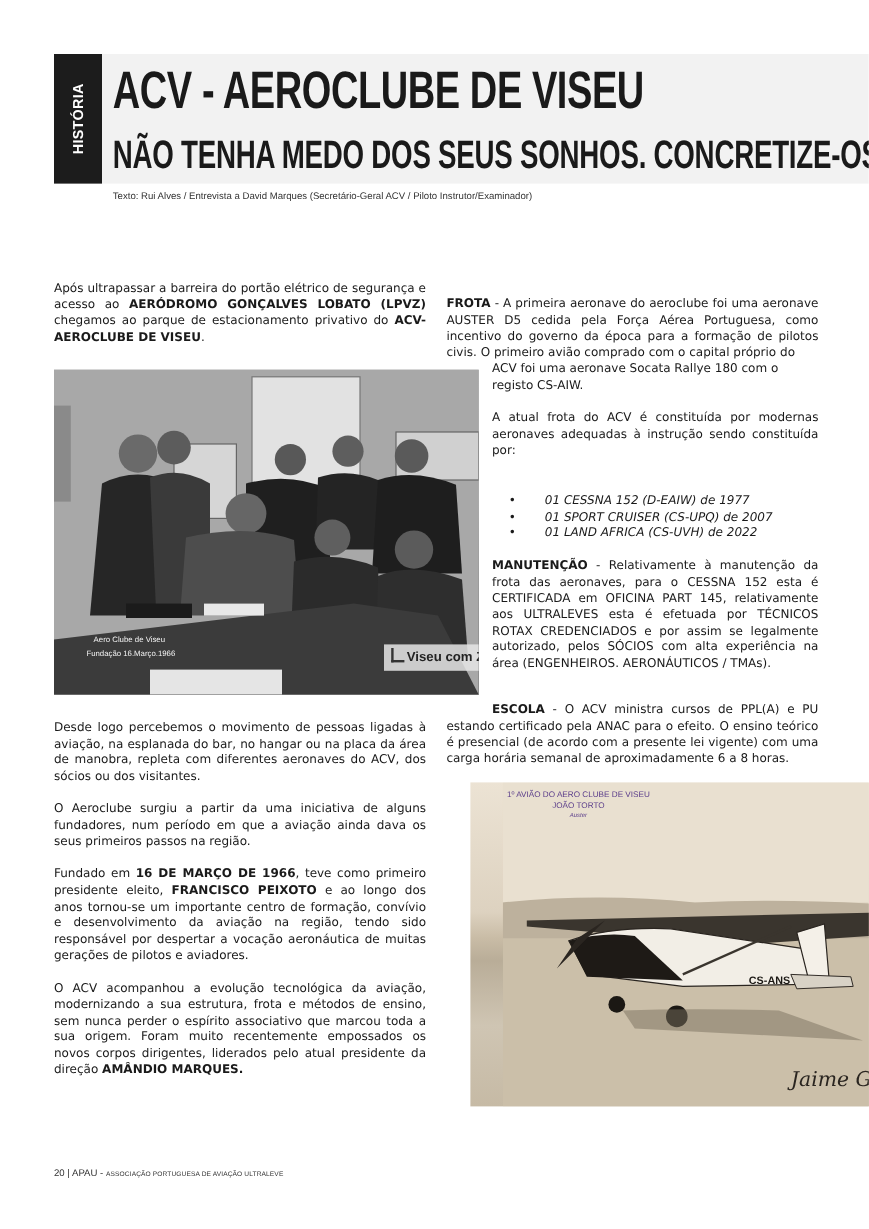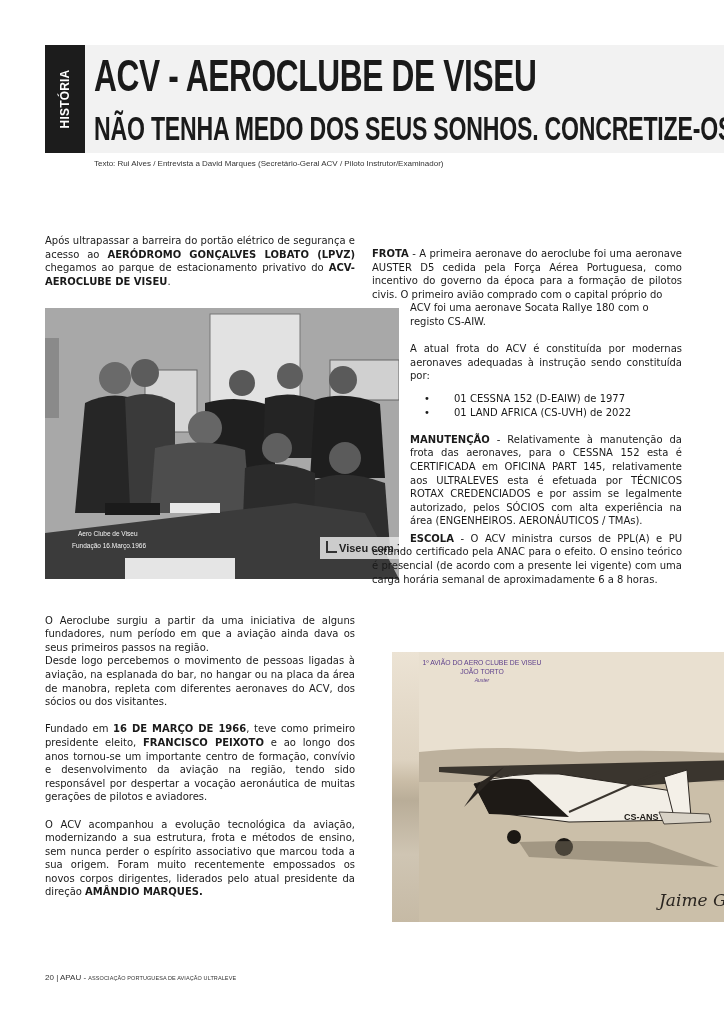--- a/index.html
+++ b/index.html
@@ -122,36 +122,37 @@
   <div style="position:absolute;left:27px;top:220px;font-family:'Liberation Sans',sans-serif;font-size:6.5px;color:#f4f4f4;line-height:12px;">
     <div style="padding-left:6px;">Aero Clube de Viseu</div>
     <div>Fundação 16.Março.1966</div>
   </div>
   <div style="position:absolute;left:275px;top:229px;width:79px;height:22px;background:rgba(230,230,230,0.85);font-family:'Liberation Sans',sans-serif;font-weight:bold;font-size:11px;color:#222;line-height:22px;padding-left:6px;box-sizing:border-box;white-space:nowrap;">
     <span style="display:inline-block;width:9px;height:10px;border-left:2px solid #333;border-bottom:2px solid #333;margin-right:2px;vertical-align:-1px;"></span><span>Viseu com Z</span>
   </div>
 </div>
 
 <div class="col lcol" style="top:600px;">
+  <p>Desde logo percebemos o movimento de pessoas ligadas à aviação, na esplanada do bar, no hangar ou na placa da área de manobra, repleta com diferentes aeronaves do ACV, dos sócios ou dos visitantes.</p>
   <p style="margin-top:13.6px;">O Aeroclube surgiu a partir da uma iniciativa de alguns fundadores, num período em que a aviação ainda dava os seus primeiros passos na região.</p>
-  <p>Desde logo percebemos o movimento de pessoas ligadas à aviação, na esplanada do bar, no hangar ou na placa da área de manobra, repleta com diferentes aeronaves do ACV, dos sócios ou dos visitantes.</p>
   <p style="margin-top:13.6px;"><span>Fundado em </span><b>16 DE MARÇO DE 1966</b><span>, teve como primeiro presidente eleito, </span><b>FRANCISCO PEIXOTO</b><span> e ao longo dos anos tornou-se um importante centro de formação, convívio e desenvolvimento da aviação na região, tendo sido responsável por despertar a vocação aeronáutica de muitas gerações de pilotos e aviadores.</span></p>
   <p style="margin-top:13.6px;"><span>O ACV acompanhou a evolução tecnológica da aviação, modernizando a sua estrutura, frota e métodos de ensino, sem nunca perder o espírito associativo que marcou toda a sua origem. Foram muito recentemente empossados os novos corpos dirigentes, liderados pelo atual presidente da direção </span><b>AMÂNDIO MARQUES.</b></p>
 </div>
 
 <div class="col rcol" style="top:247px;">
   <p><b>FROTA</b><span> - A primeira aeronave do aeroclube foi uma aeronave AUSTER D5 cedida pela Força Aérea Portuguesa, como incentivo do governo da época para a formação de pilotos civis. O primeiro avião comprado com o capital próprio do</span></p>
   <p style="padding-left:38px;text-align:left;">ACV foi uma aeronave Socata Rallye 180 com o registo CS-AIW.</p>
   <p style="margin-top:13.6px;padding-left:38px;">A atual frota  do ACV é constituída por modernas aeronaves adequadas à instrução sendo constituída por:</p>
-  <ul class="bullets" style="margin-top:9px;padding-left:38px;">
+  <ul class="bullets" style="margin-top:28px;padding-left:38px;font-style:italic;">
     <li>01 CESSNA 152 (D-EAIW) de 1977</li>
+    <li>01 SPORT CRUISER (CS-UPQ) de 2007</li>
     <li>01 LAND AFRICA (CS-UVH) de 2022</li>
   </ul>
   <p style="margin-top:13.6px;padding-left:38px;"><b>MANUTENÇÃO</b><span> - Relativamente à manutenção da frota das aeronaves, para o CESSNA 152 esta é CERTIFICADA em OFICINA PART 145, relativamente aos ULTRALEVES esta é efetuada por TÉCNICOS ROTAX CREDENCIADOS e por assim se legalmente autorizado, pelos SÓCIOS com alta experiência na área (ENGENHEIROS. AERONÁUTICOS / TMAs).</span></p>
-  <p style="margin-top:4px;text-indent:38px;"><b>ESCOLA</b><span> - O ACV ministra cursos de PPL(A) e PU estando certificado pela ANAC para o efeito. O ensino teórico é presencial (de acordo com a presente lei vigente) com uma carga horária semanal de aproximadamente 6 a 8 horas.</span></p>
+  <p style="margin-top:25px;text-indent:38px;"><b>ESCOLA</b><span> - O ACV ministra cursos de PPL(A) e PU estando certificado pela ANAC para o efeito. O ensino teórico é presencial (de acordo com a presente lei vigente) com uma carga horária semanal de aproximadamente 6 a 8 horas.</span></p>
 </div>
 
 <div class="photo photo2">
   <svg width="352" height="270" viewBox="0 0 352 270">
     <rect x="0" y="0" width="352" height="100" fill="#e9e0d0"></rect>
     <path d="M0 100 Q80 92 160 100 Q250 96 352 104 L352 130 L0 130 Z" fill="#bdb19d"></path>
     <rect x="0" y="130" width="352" height="140" fill="#cbbfa9"></rect>
 
     <path d="M20 115 L330 108 L352 120 L352 125 L200 135 L20 120 Z" fill="#3a352e"></path>
 

